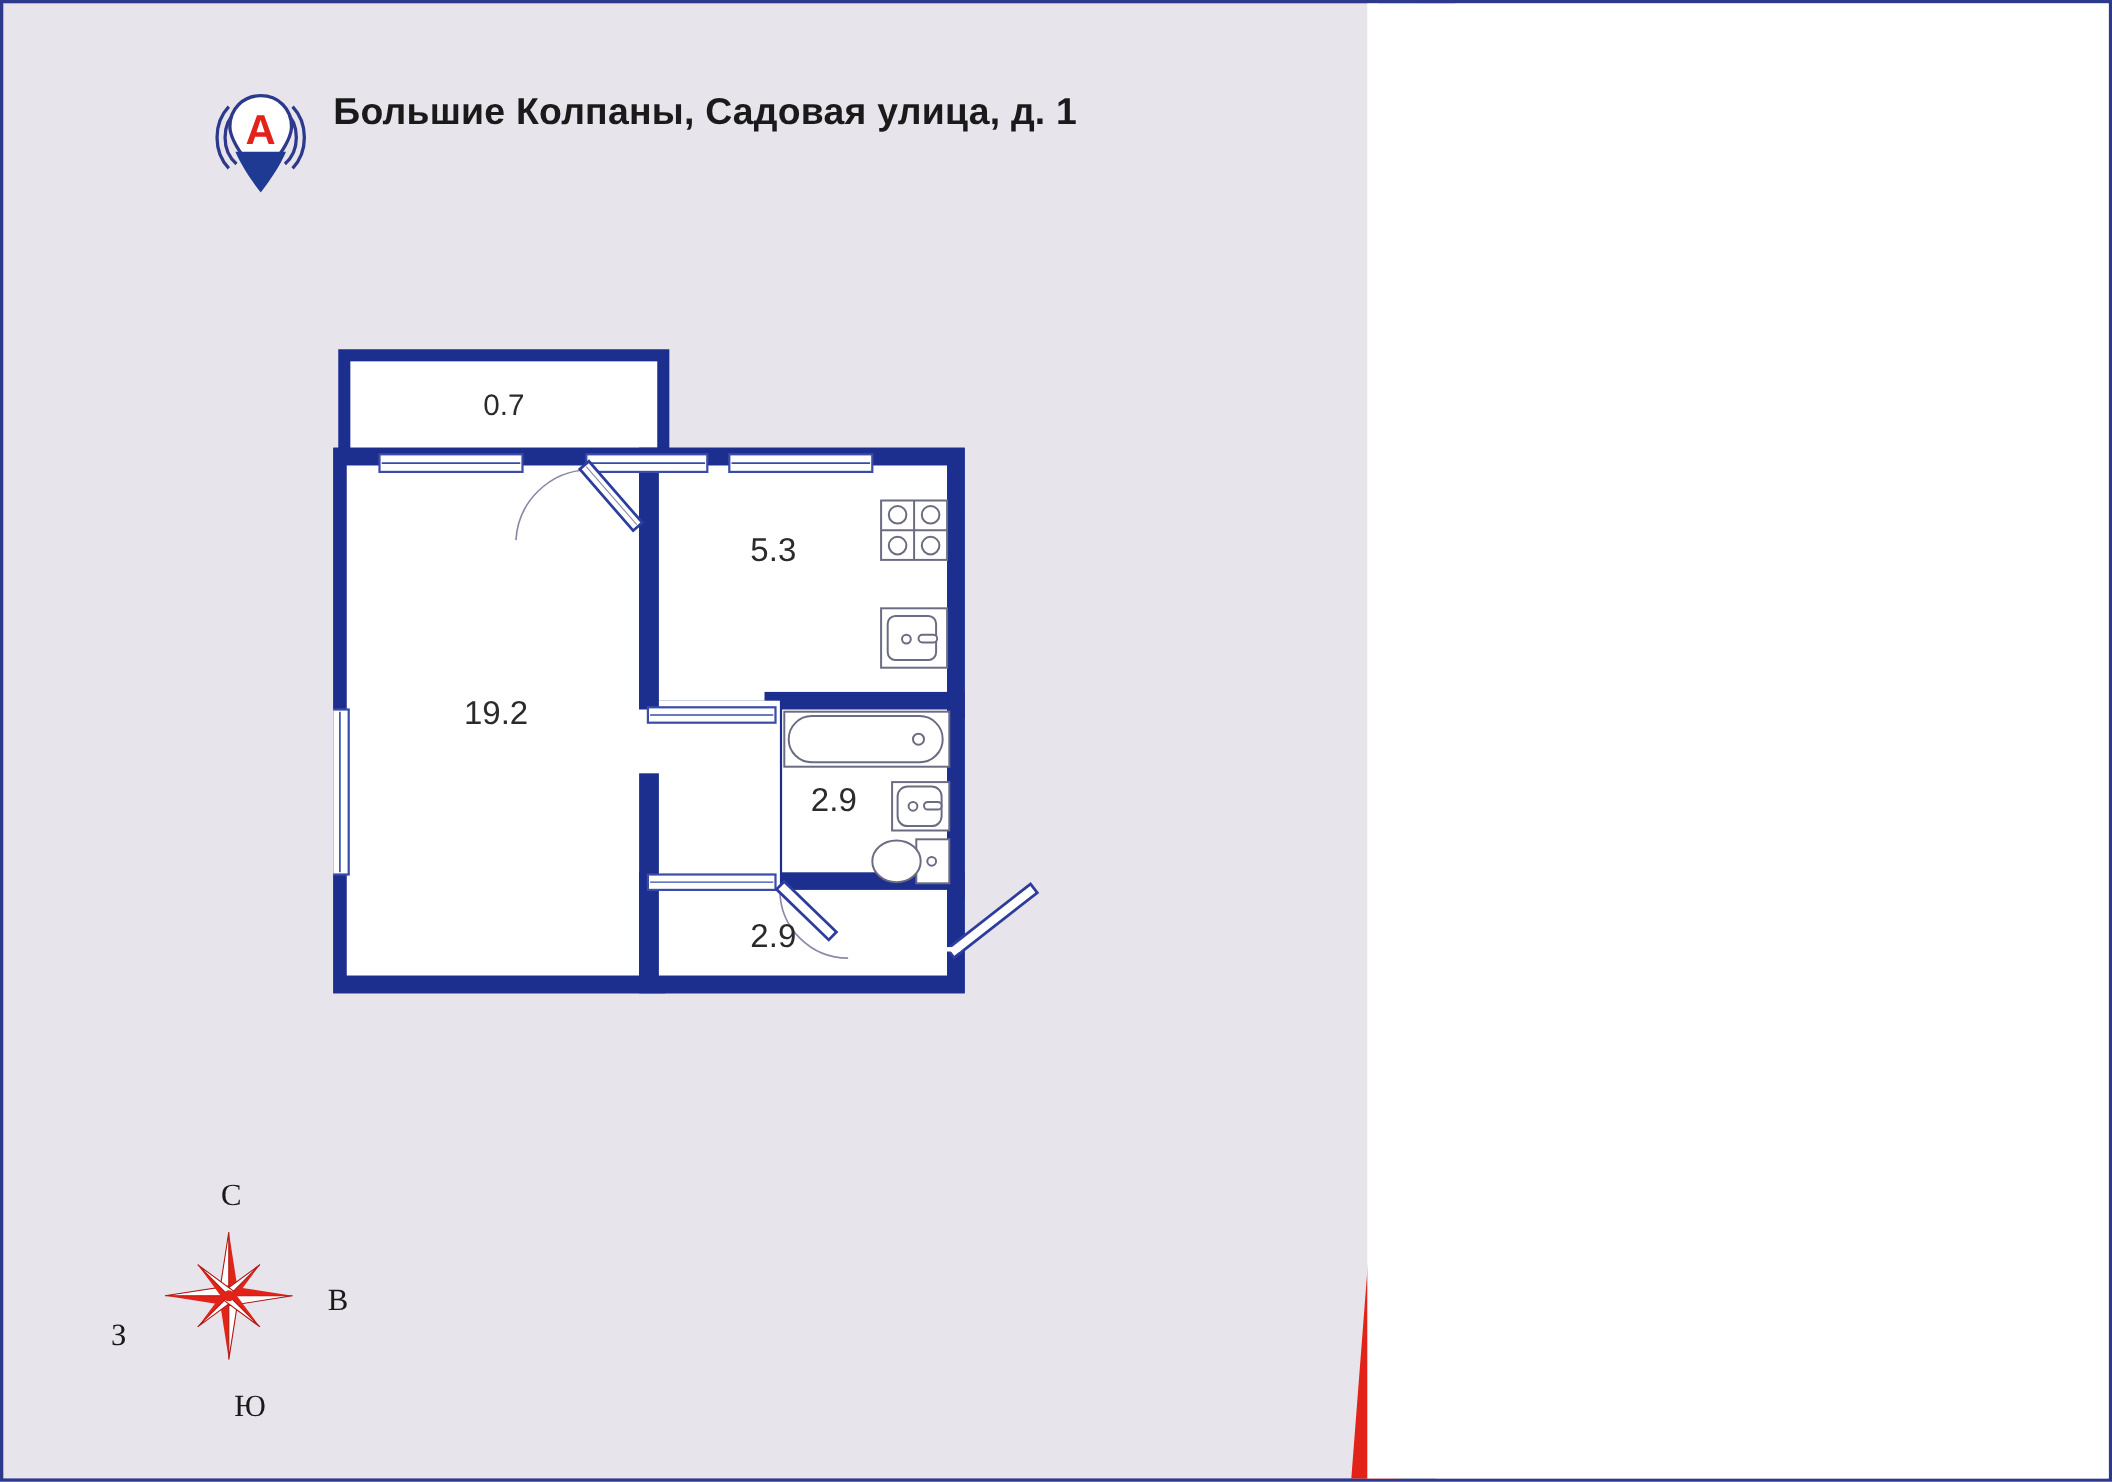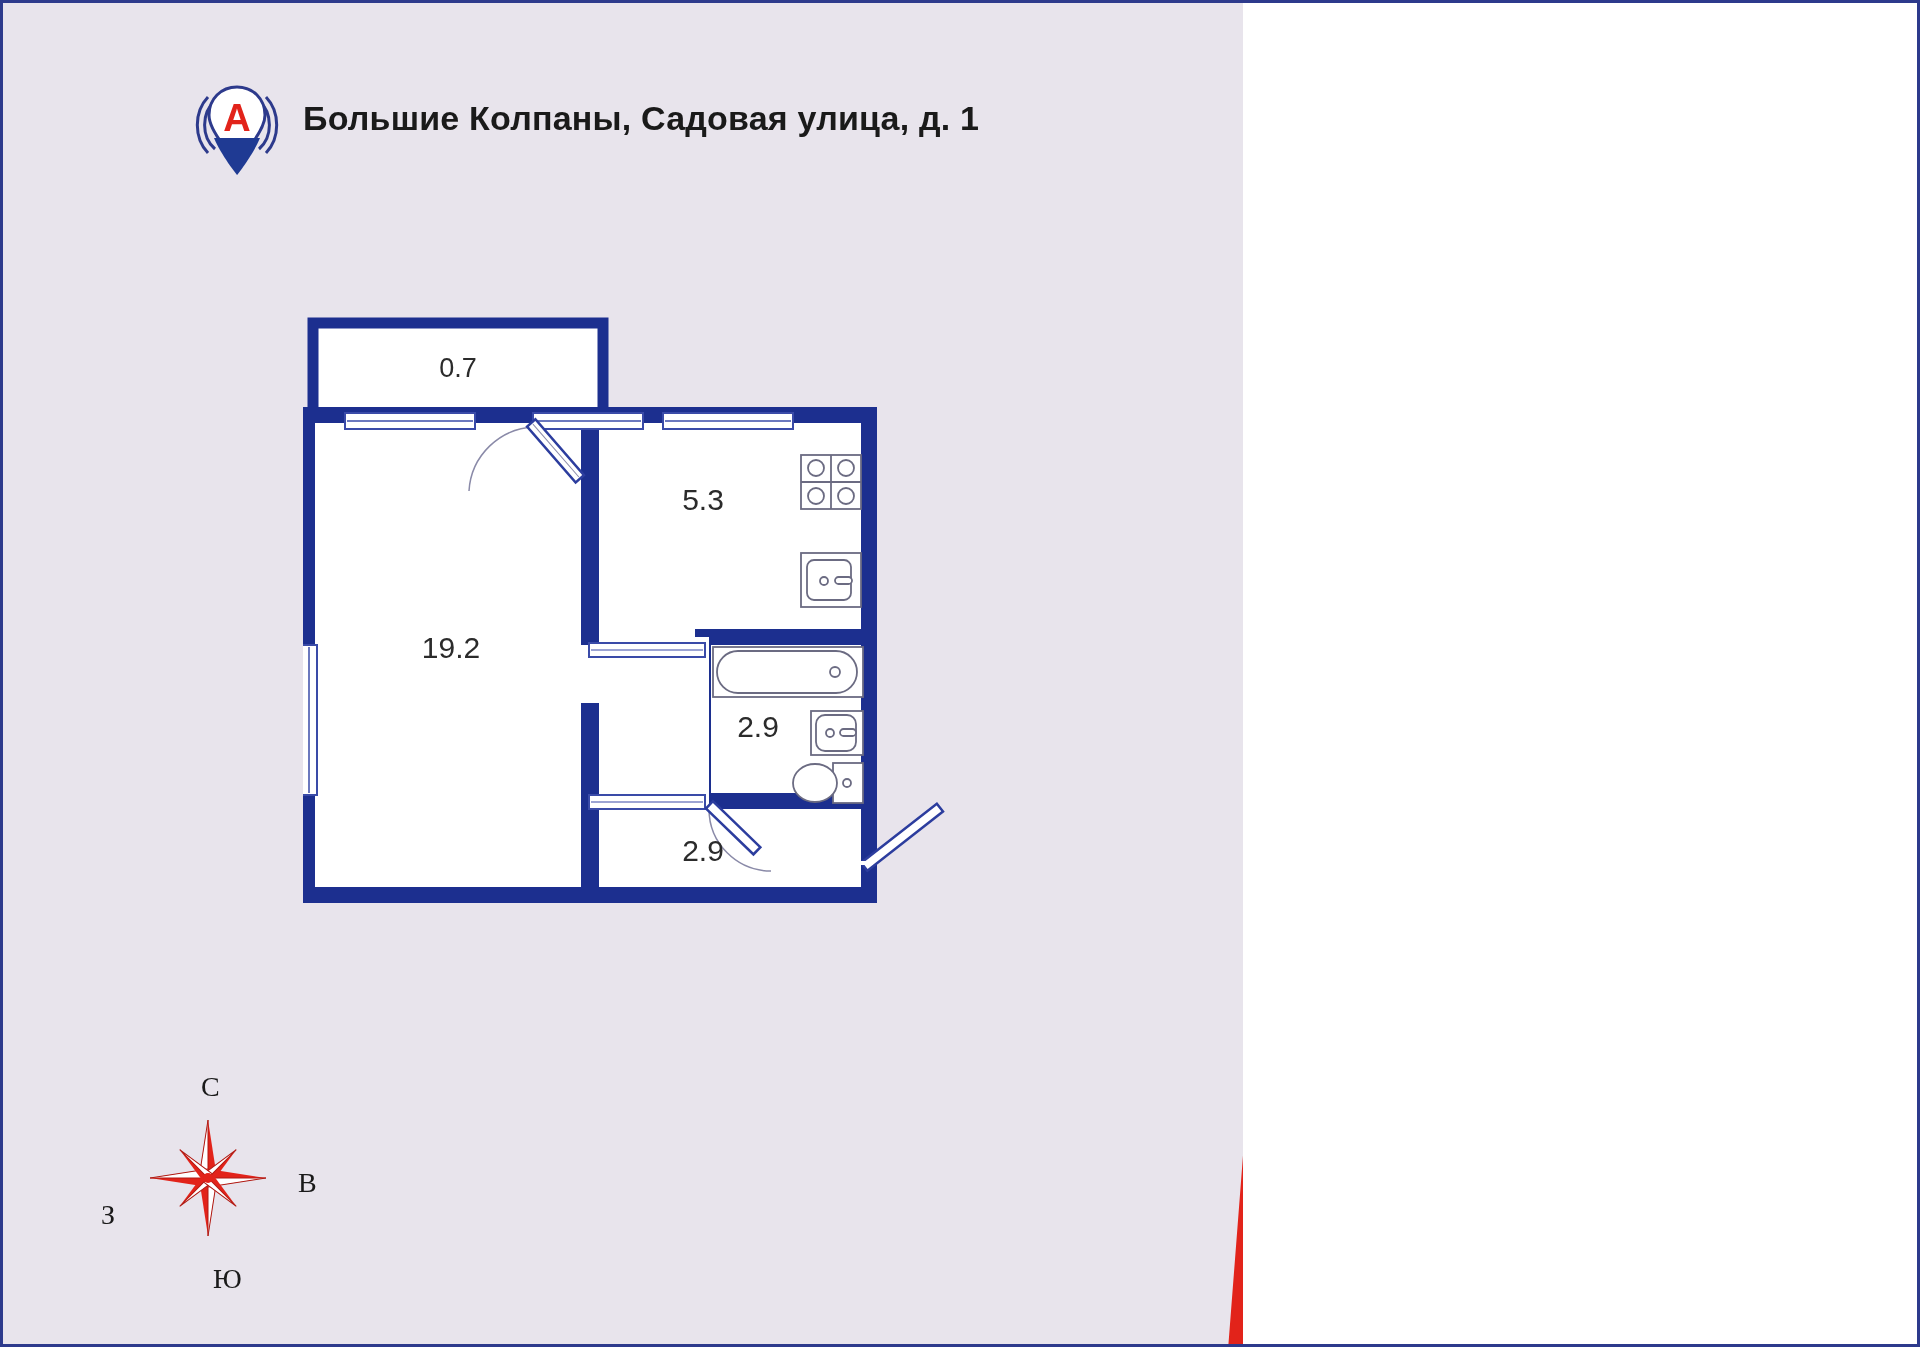--- a/index.html
+++ b/index.html
@@ -20,21 +20,20 @@
   
   #header{position:absolute;left:0;top:0;width:1290px;height:210px;}
   .pin-wrap{position:absolute;left:192px;top:80px;width:84px;height:102px;}
 
   #title-block{position:absolute;left:300px;top:80px;width:860px;}
   #title-line1{
     font-size:34px;color:#2b2b2b;font-weight:400;letter-spacing:.2px;
     white-space:nowrap;
   }
   #title-line2{
-    margin-top:16px;
     font-size:34px;color:#1a1a1a;font-weight:bold;letter-spacing:.2px;
     white-space:nowrap;
   }
 
   
   #right-panel{
     position:absolute;left:1240px;top:0;width:680px;height:1347px;
     background:#ffffff;
   }
   #stripe{position:absolute;left:1190px;top:0;width:210px;height:1347px;}

